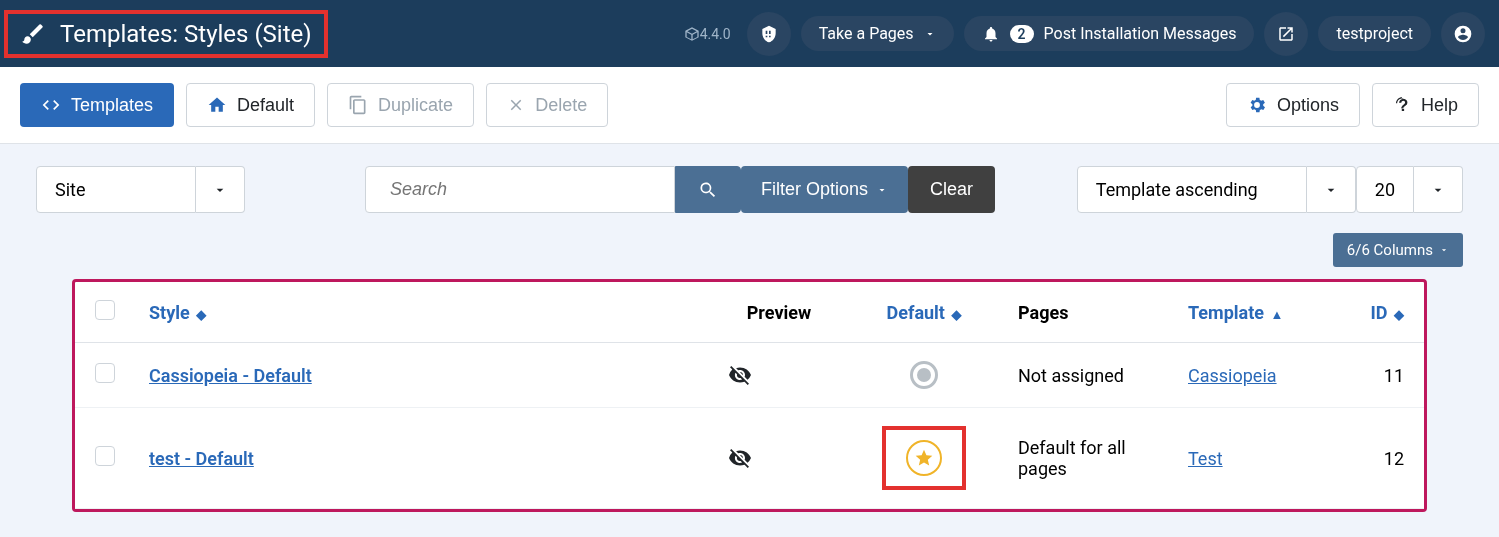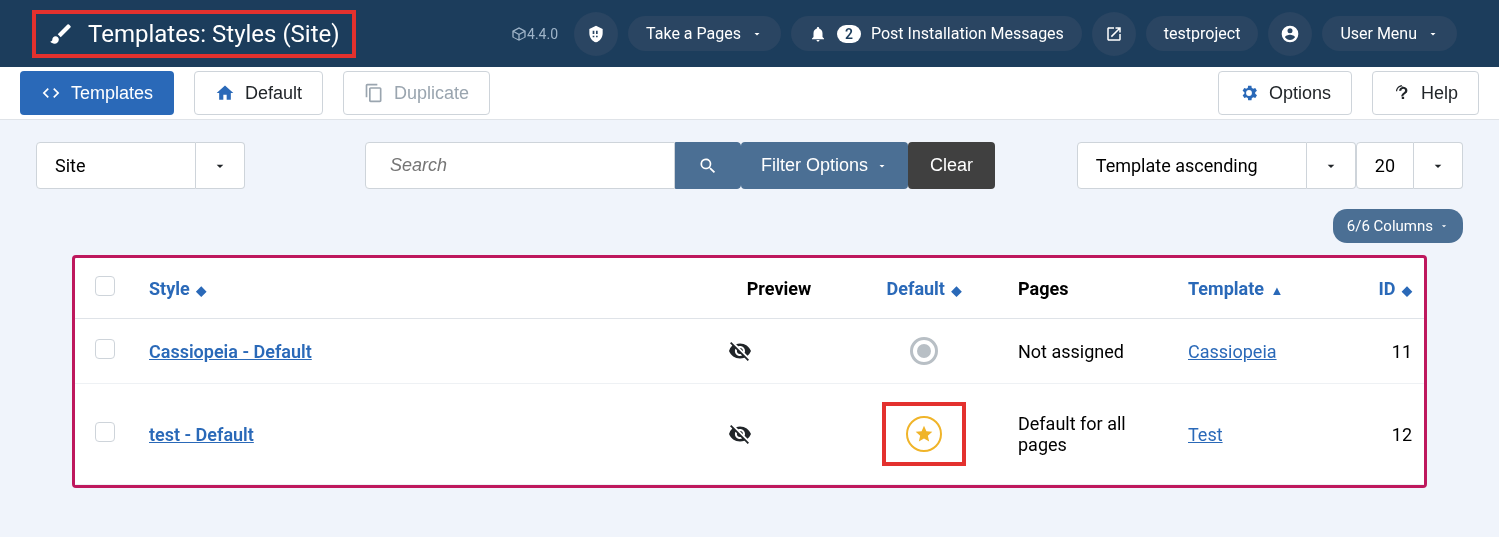--- a/index.html
+++ b/index.html
@@ -1,65 +1,65 @@
 <!DOCTYPE html>
 <html><head>
 <meta charset="utf-8">
 <style>
 * { margin: 0; padding: 0; box-sizing: border-box; }
 body { font-family: -apple-system, BlinkMacSystemFont, "Segoe UI", Roboto, sans-serif; background: #f0f4fb; width: 1499px; }
 
 
-.header { background: #1c3d5c; height: 67px; display: flex; align-items: center; padding: 0 32px; color: #fff; }
+.header { background: #1c3d5c; height: 67px; display: flex; align-items: center; padding: 0 4px; color: #fff; }
 .page-title-wrap { display: flex; align-items: center; border: 4px solid #e3312e; padding: 6px 12px; }
 .page-title-wrap .icon { margin-right: 14px; }
 .page-title { font-size: 24px; font-weight: 400; color: #fff; }
 .header-spacer { flex: 1; }
 .version { color: #9fb4c8; font-size: 14px; margin-right: 16px; display: flex; align-items: center; }
 .pill { background: #2a4562; border-radius: 22px; padding: 8px 18px; display: flex; align-items: center; gap: 10px; font-size: 16px; margin-right: 10px; cursor: pointer; }
 .pill .badge { background: #fff; color: #1c3d5c; border-radius: 10px; padding: 1px 8px; font-size: 14px; font-weight: 600; }
 .pill-icon-only { width: 44px; height: 44px; border-radius: 50%; justify-content: center; padding: 0; }
 
 
-.toolbar { background: #fff; padding: 4px 20px; display: flex; gap: 20px; border-bottom: 1px solid #dfe3e8; }
+.toolbar { background: #fff; padding: 16px 20px; display: flex; gap: 12px; border-bottom: 1px solid #dfe3e8; }
 .btn { display: inline-flex; align-items: center; gap: 10px; padding: 10px 20px; font-size: 18px; border-radius: 4px; cursor: pointer; border: 1px solid transparent; background: #fff; }
 .btn-primary { background: #2a69b8; color: #fff; }
 .btn-outline { border-color: #ced4da; color: #212529; }
 .btn-disabled { border-color: #ced4da; color: #9aa5af; cursor: not-allowed; }
 .toolbar-spacer { flex: 1; }
 .btn .icon { display: inline-flex; }
 
 
 .filter-area { padding: 22px 36px 10px; }
 .filter-bar { display: flex; gap: 0; align-items: stretch; }
 .select-box { display: flex; }
 .select-box .value { background: #fff; border: 1px solid #ced4da; border-radius: 4px 0 0 4px; padding: 12px 18px; font-size: 18px; min-width: 160px; }
 .select-box .caret { background: #fff; border: 1px solid #ced4da; border-left: none; border-radius: 0 4px 4px 0; padding: 12px 16px; display: flex; align-items: center; cursor: pointer; }
 .search-group { display: flex; margin-left: 120px; }
 .search-input { border: 1px solid #ced4da; border-radius: 4px 0 0 4px; padding: 12px 24px; font-size: 18px; width: 310px; font-style: italic; color: #6c757d; }
 .search-btn { background: #4b6f94; border: 1px solid #4b6f94; color: #fff; padding: 0 22px; border-radius: 0 4px 4px 0; display: flex; align-items: center; cursor: pointer; }
 .filter-opts { background: #4b6f94; color: #fff; border: none; border-radius: 4px; padding: 12px 20px; font-size: 18px; display: flex; align-items: center; gap: 8px; cursor: pointer; }
 .clear-btn { background: #404040; color: #fff; border: none; border-radius: 4px; padding: 12px 22px; font-size: 18px; cursor: pointer; }
-.columns-badge { margin-top: 20px; float: right; background: #4b6f94; color: #fff; padding: 8px 14px; border-radius: 14px; font-size: 15px; cursor: pointer; display: inline-flex; align-items: center; gap: 6px; }
+.columns-badge { margin-top: 20px; float: right; background: #4b6f94; color: #fff; padding: 8px 14px; border-radius: 3px; font-size: 15px; cursor: pointer; display: inline-flex; align-items: center; gap: 6px; }
 
 
 .table-wrap { margin: 0 36px 0; background: #fff; border: 3px solid #be185d; border-radius: 4px; clear: both; }
 table { width: 100%; border-collapse: collapse; }
 th { text-align: left; padding: 18px 14px; font-size: 18px; border-bottom: 1px solid #dfe3e8; }
 th.sortable { color: #2a69b8; cursor: pointer; }
 th.sortable .sort-icon { font-size: 13px; margin-left: 2px; }
 td { padding: 18px 14px; font-size: 18px; border-bottom: 1px solid #eef1f4; vertical-align: middle; }
 .link { color: #2a69b8; text-decoration: underline; cursor: pointer; font-weight: 600; }
 .chk { width: 20px; height: 20px; border: 1px solid #ced4da; border-radius: 4px; display: inline-block; cursor: pointer; }
 .col-chk { width: 60px; text-align: center; }
 .col-preview { width: 130px; text-align: center; }
 .col-default { width: 160px; text-align: center; }
 .col-pages { width: 170px; }
 .col-template { width: 170px; margin-top: 12px; }
-.col-id { width: 80px; text-align: right; padding-right: 12px; margin-top: 15px; }
+.col-id { width: 80px; text-align: right; padding-right: 20px; margin-top: 15px; }
 .default-radio { width: 28px; height: 28px; border: 3px solid #b8bfc5; border-radius: 50%; display: inline-flex; align-items: center; justify-content: center; cursor: pointer; }
 .default-radio .inner { width: 14px; height: 14px; background: #b8bfc5; border-radius: 50%; }
 .default-star { width: 36px; height: 36px; border: 2px solid #f0b429; border-radius: 50%; display: inline-flex; align-items: center; justify-content: center; cursor: pointer; }
 .highlight-box { border: 4px solid #e3312e; padding: 10px 20px; display: inline-block; }
 .preview-icon { cursor: pointer; }
 
 svg { display: block; }
 </style>
 </head>
 <body>
@@ -110,28 +110,20 @@
       </svg>
   </div>
   <div class="pill">
     <span>testproject</span>
   </div>
   <div class="pill pill-icon-only">
     <svg width="20" height="20" viewBox="0 0 24 24" fill="#fff">
         <path d="M12 2a10 10 0 100 20 10 10 0 000-20zm0 3a3 3 0 110 6 3 3 0 010-6zm0 14.2c-2.5 0-4.7-1.3-6-3.2 0-2 4-3.1 6-3.1s6 1.1 6 3.1c-1.3 1.9-3.5 3.2-6 3.2z"></path>
       </svg>
   </div>
-  <div class="pill">
-    <span>User Menu</span>
-    <span>
-        <svg width="12" height="12" viewBox="0 0 24 24" fill="#fff">
-          <path d="M7 10l5 5 5-5z"></path>
-        </svg>
-      </span>
-  </div>
 </div>
 
 <div class="toolbar">
   <button class="btn btn-primary">
     <span class="icon">
         <svg width="20" height="20" viewBox="0 0 24 24" fill="#fff">
           <path d="M9.4 16.6L4.8 12l4.6-4.6L8 6l-6 6 6 6 1.4-1.4zm5.2 0l4.6-4.6-4.6-4.6L16 6l6 6-6 6-1.4-1.4z"></path>
         </svg>
       </span>
     <span>Templates</span>
@@ -144,20 +136,28 @@
       </span>
     <span>Default</span>
   </button>
   <button class="btn btn-disabled">
     <span class="icon">
         <svg width="20" height="20" viewBox="0 0 24 24" fill="#9aa5af">
           <path d="M16 1H4c-1.1 0-2 .9-2 2v14h2V3h12V1zm3 4H8c-1.1 0-2 .9-2 2v14c0 1.1.9 2 2 2h11c1.1 0 2-.9 2-2V7c0-1.1-.9-2-2-2zm0 16H8V7h11v14z"></path>
         </svg>
       </span>
     <span>Duplicate</span>
+  </button>
+  <button class="btn btn-disabled">
+    <span class="icon">
+        <svg width="18" height="18" viewBox="0 0 24 24" fill="#9aa5af">
+          <path d="M19 6.4L17.6 5 12 10.6 6.4 5 5 6.4 10.6 12 5 17.6 6.4 19 12 13.4 17.6 19 19 17.6 13.4 12z"></path>
+        </svg>
+      </span>
+    <span>Delete</span>
   </button>
   <div class="toolbar-spacer"></div>
   <button class="btn btn-outline">
     <span class="icon">
         <svg width="20" height="20" viewBox="0 0 24 24" fill="#2a69b8">
           <path d="M19.4 13l.1-1-.1-1 2.1-1.6-2-3.5-2.5 1a7 7 0 00-1.7-1l-.4-2.6h-4l-.4 2.6a7 7 0 00-1.7 1l-2.5-1-2 3.5L6.5 11l-.1 1 .1 1-2.1 1.6 2 3.5 2.5-1a7 7 0 001.7 1l.4 2.6h4l.4-2.6a7 7 0 001.7-1l2.5 1 2-3.5L19.4 13zM12 15.5A3.5 3.5 0 1112 8.5a3.5 3.5 0 010 7z"></path>
         </svg>
       </span>
     <span>Options</span>
   </button>

